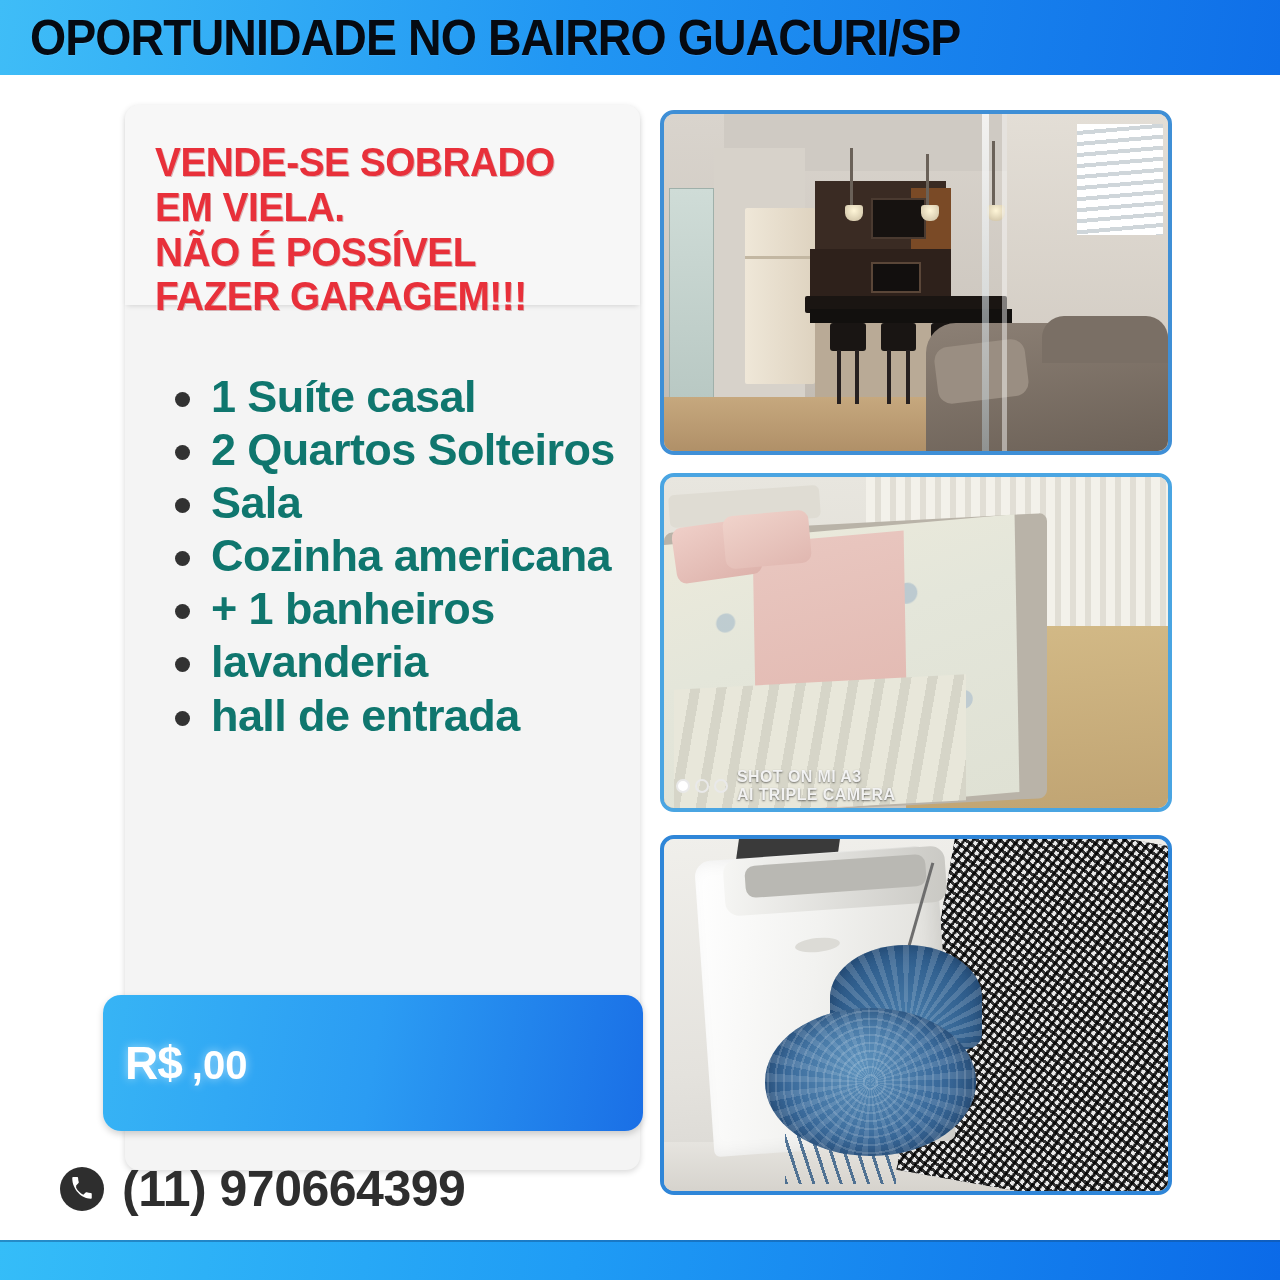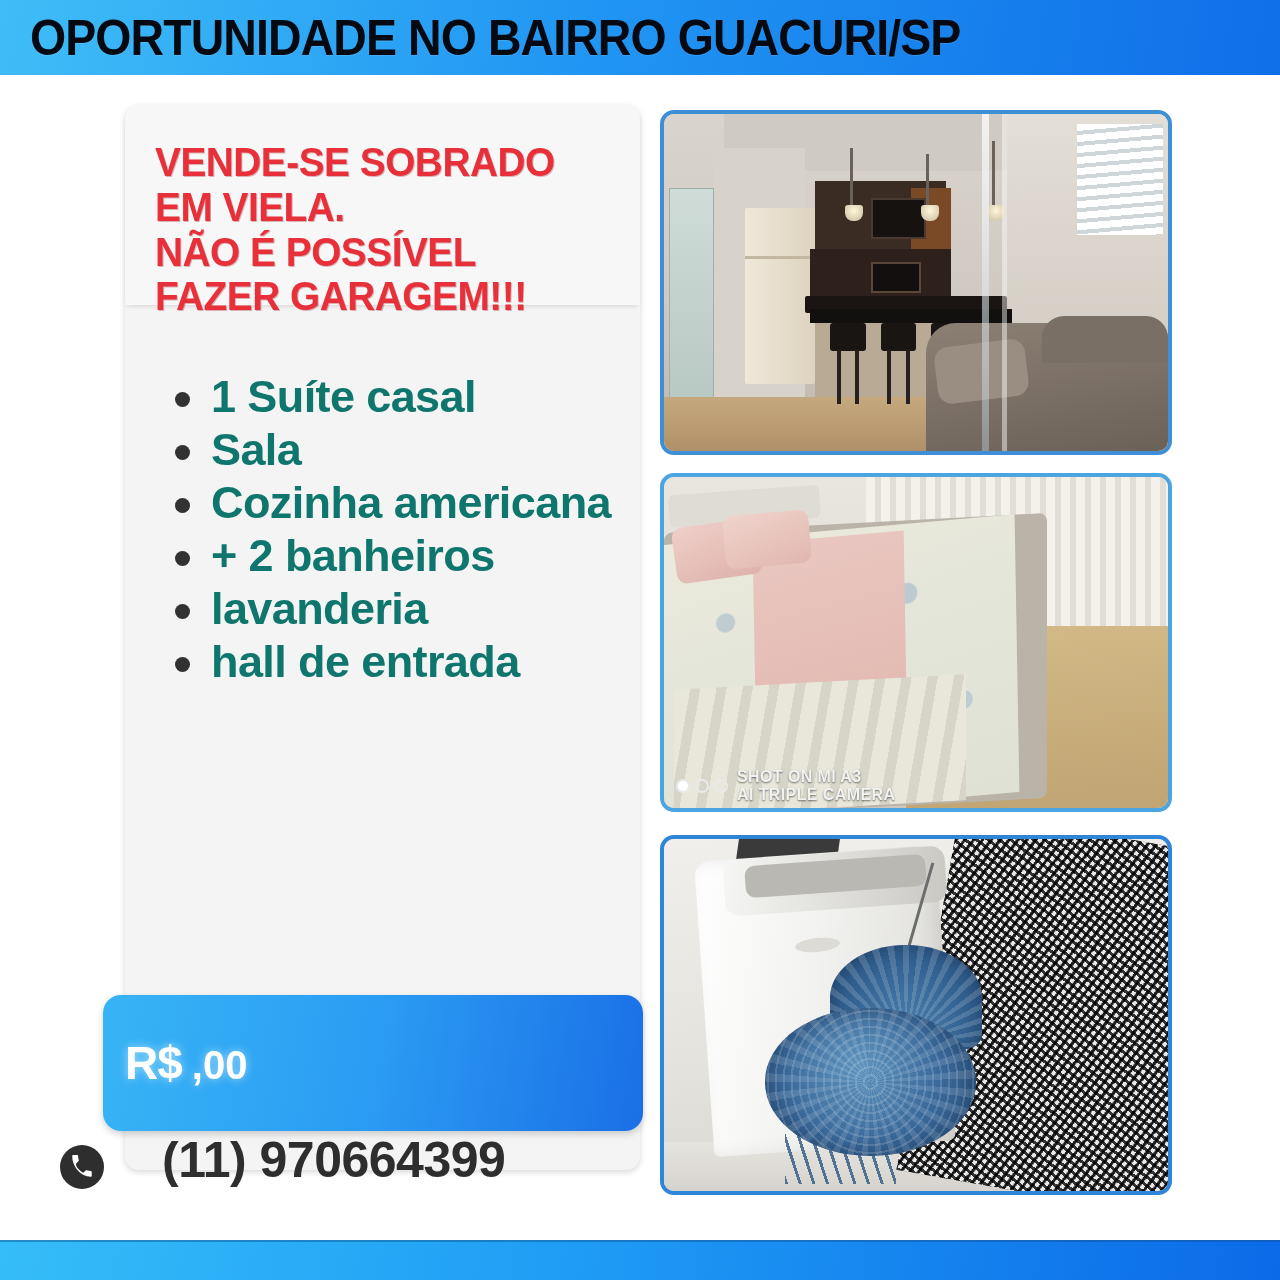--- a/index.html
+++ b/index.html
@@ -97,22 +97,22 @@
     color:#ffffff;
     text-shadow:0 0 10px rgba(255,255,255,.55);
   }
   .cur{ font-size:46px; font-weight:700; letter-spacing:-1px; }
   .amount{ font-size:98px; font-weight:400; letter-spacing:-2px; margin-left:7px;
            font-family:"DejaVu Sans", sans-serif; }
   .cents{ font-size:40px; font-weight:700; margin-left:10px; }
 
   
   .phone-row{
-    position:absolute; left:60px; top:1056px;
-    display:flex; align-items:flex-end;gap:40px;
+    position:absolute; left:60px; top:1085px;
+    display:flex; align-items:center;
   }
   .phone-icon{
     width:44px; height:44px; border-radius:50%;
     background:#2e2e2e;
     display:flex; align-items:center; justify-content:center;
     flex:0 0 auto;
   }
   .phone-icon svg{ width:26px; height:26px; fill:#ffffff; }
   .phone-num{
     margin-left:18px;
@@ -239,23 +239,24 @@
 
     <div class="headline">
       <div>VENDE-SE SOBRADO</div>
       <div>EM VIELA.</div>
       <div>NÃO É POSSÍVEL</div>
       <div>FAZER GARAGEM!!!</div>
     </div>
 
     <ul class="features">
       <li>1 Suíte casal</li>
+      <li>2 Quartos Solteiros</li>
       <li>Sala</li>
       <li>Cozinha americana</li>
-      <li>+ 2 banheiros</li>
+      <li>+ 1 banheiros</li>
       <li>lavanderia</li>
       <li>hall de entrada</li>
     </ul>
   </div>
 
   <div class="price-pill">
     <div class="price-inner">
       <span class="cur">R$</span>
       <span class="cents">,00</span>
     </div>

